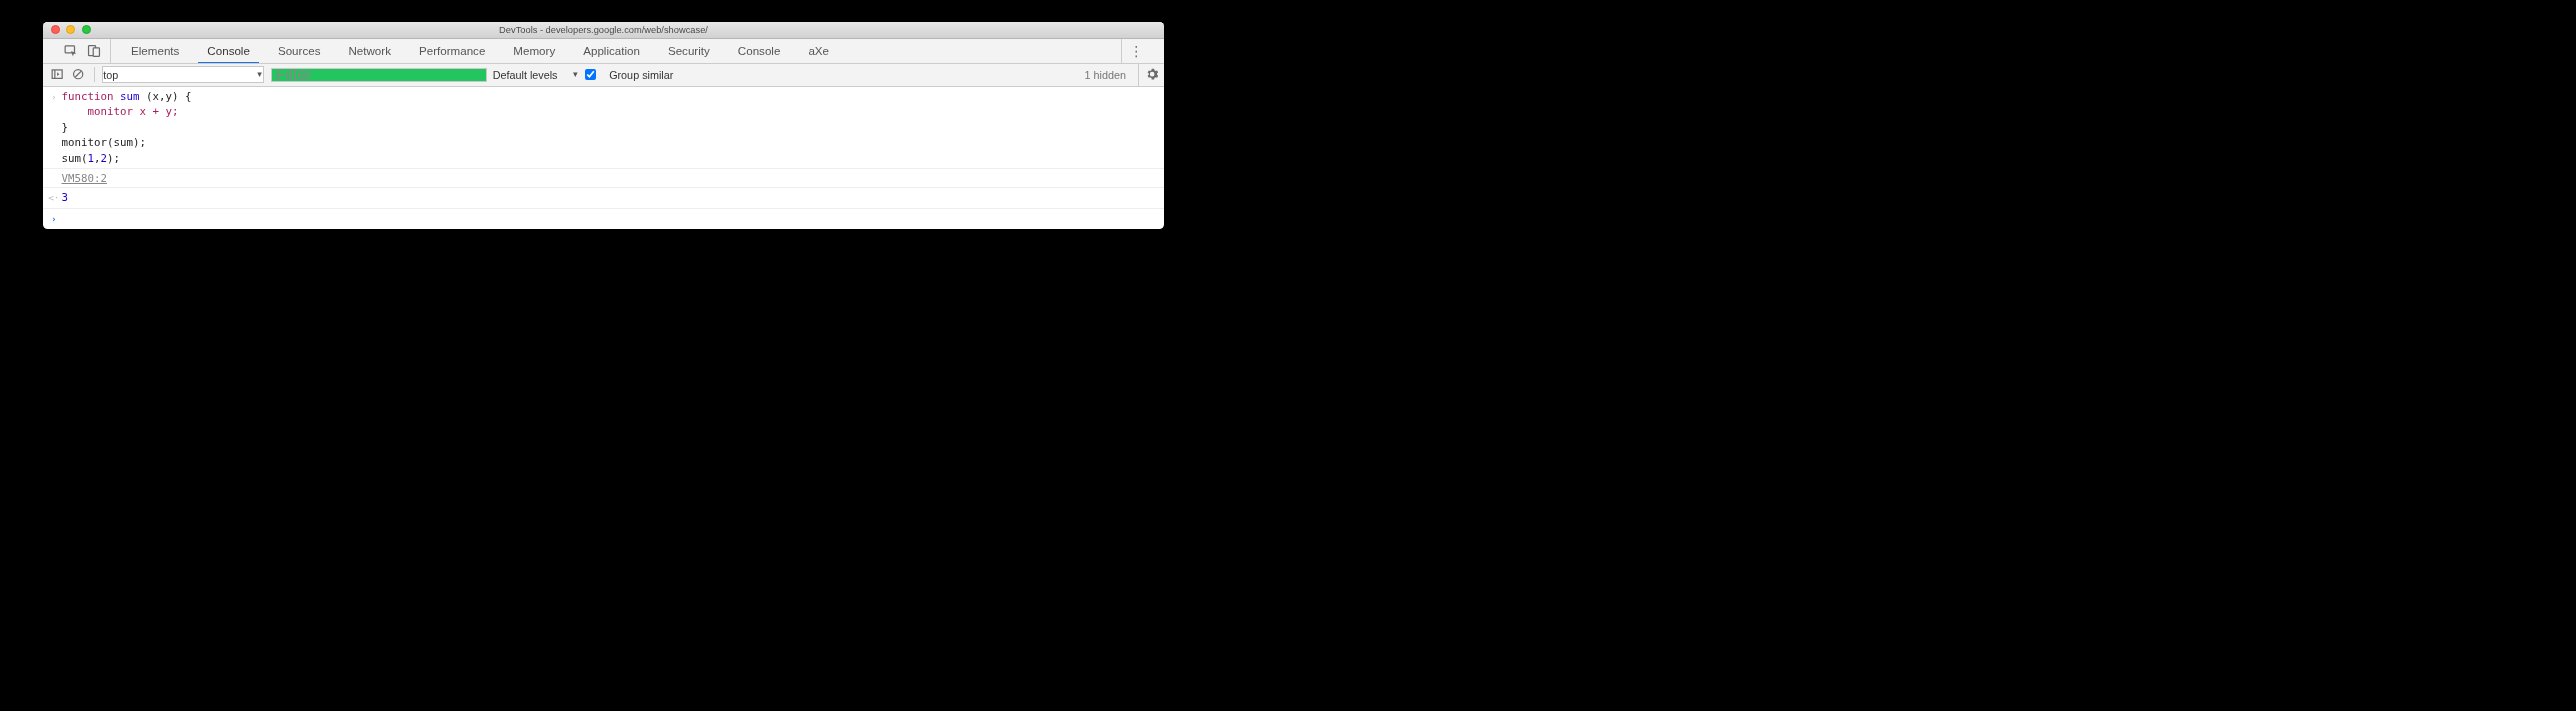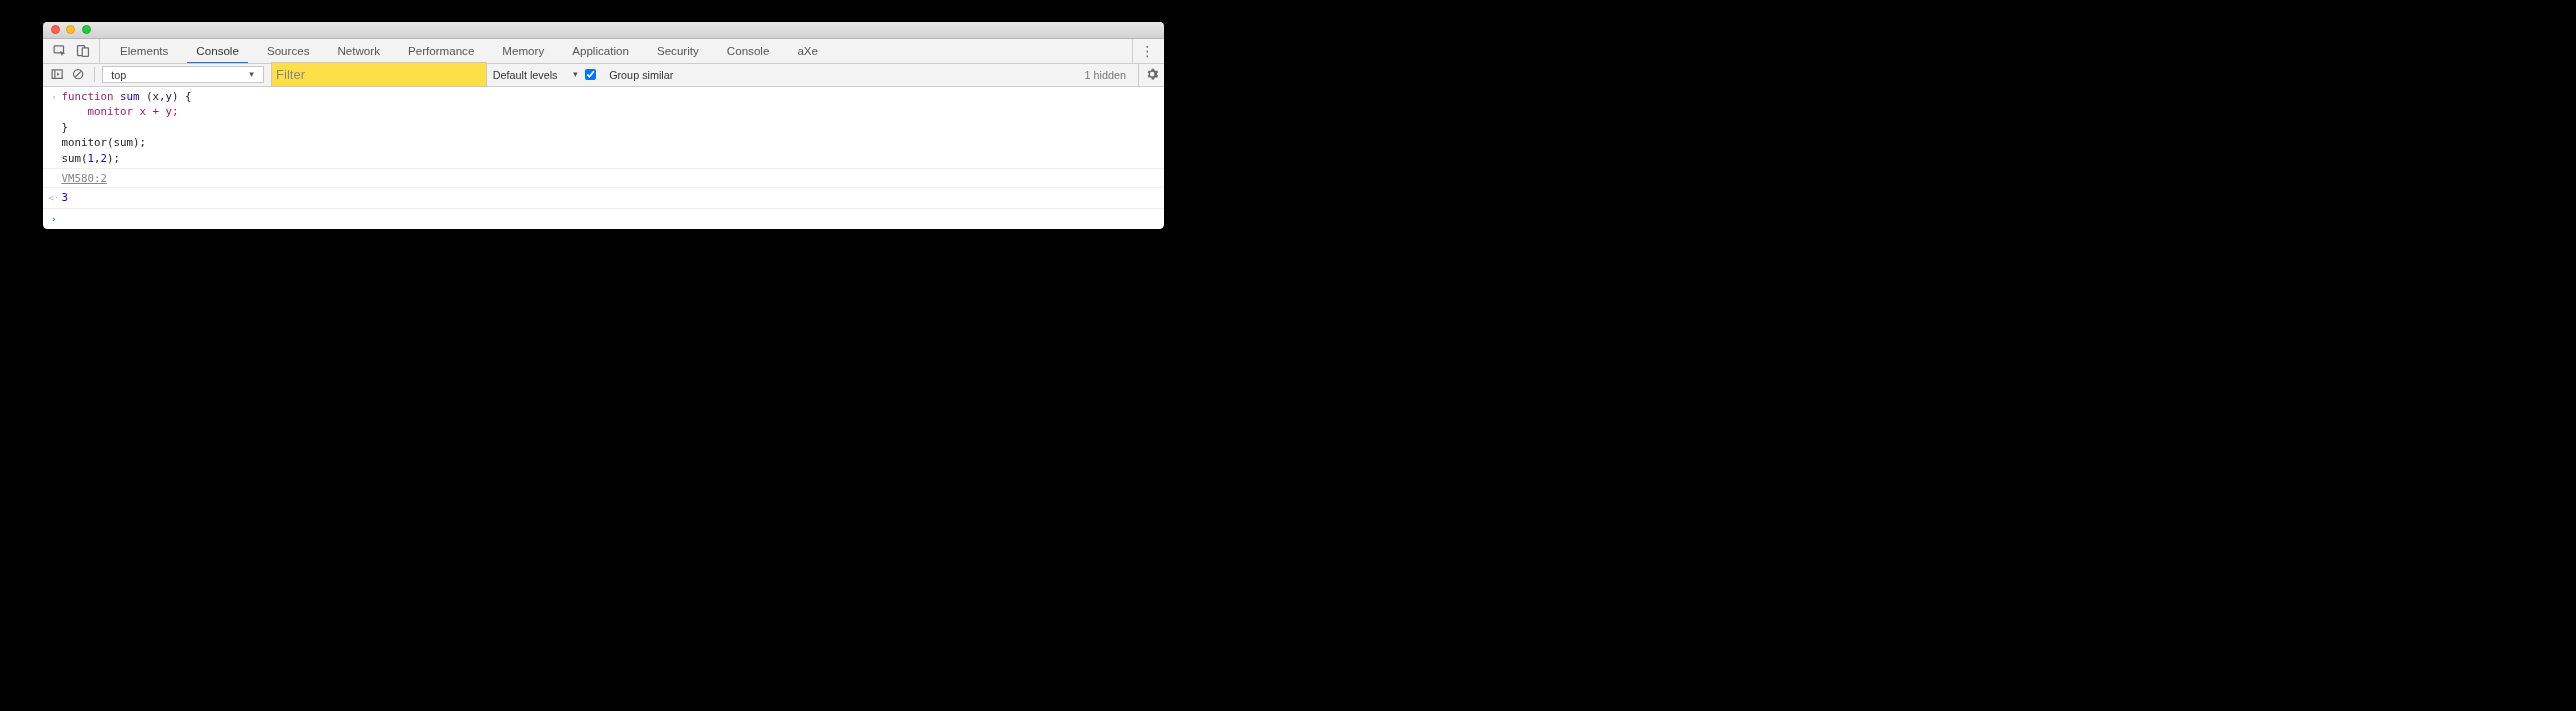--- a/index.html
+++ b/index.html
@@ -45,21 +45,21 @@
     position:absolute; left:0; right:0; text-align:center;
     font-size:9.3px; color:#4a4a4a;
   }
   
   .tabs {
     height: 25px;
     background:#f3f3f3;
     border-bottom: 0.8px solid #ccc;
     display:flex;
     align-items:stretch;
-    padding: 0 2px;
+    padding: 0 13px;
   }
   .tabs-left {
     display:flex;align-items:center;gap:7.7px;
     padding:0 7.7px;border-right:0.8px solid #ccc;margin-right:6.2px;
   }
   .icon-btn {
     width:15.4px;height:15.4px;display:flex;align-items:center;justify-content:center;
     color:#6b6b6b;
   }
   .tab {
@@ -80,26 +80,26 @@
   
   .toolbar{
     height:23px;background:#f3f3f3;border-bottom:0.8px solid #ccc;
     display:flex;align-items:center;gap:6.2px;padding:0 6.2px;
     font-size:10.8px;color:#333;
   }
   .toolbar .sep{width:0.8px;height:15.4px;background:#ccc;margin:0 1.5px;}
   .context-select{
     display:flex;align-items:center;justify-content:space-between;
     border:0.8px solid #c8c8c8;background:#fff;height:17px;
-    padding:0 8px;min-width:162px;color:#333;
+    padding:0 0;min-width:162px;color:#333;
   }
   .tri{font-size:7.7px;color:#555;}
   .filter-input{
-    height:25px;border:0.8px solid #c8c8c8;background:#fde047;
-    padding:0 4.6px;width:216px;color:#555;font-size:13px;
+    height:14px;border:0.8px solid #c8c8c8;background:#22c55e;
+    padding:0 4.6px;width:216px;color:#555;font-size:16px;
   }
   .filter-input::placeholder{color:#888;}
   .levels{
     display:flex;align-items:center;gap:14px;color:#333;
   }
   .chk{display:flex;align-items:center;gap:13px;color:#333;}
   .chk input{width:10.8px;height:10.8px;}
   .toolbar-spacer{flex:1;}
   .hidden-count{color:#777;}
   .gear{color:#6b6b6b;padding-left:6.2px;border-left:0.8px solid #ccc;margin-left:6.2px;height:100%;display:flex;align-items:center;}
@@ -135,20 +135,21 @@
 <body>
 
 <div class="window">
 
   <div class="titlebar">
     <div class="traffic">
       <div class="dot red"></div>
       <div class="dot yellow"></div>
       <div class="dot green"></div>
     </div>
+    <div class="title">DevTools - developers.google.com/web/showcase/</div>
   </div>
 
   <div class="tabs">
     <div class="tabs-left">
       <span class="icon-btn">
         <svg width="14" height="14" viewBox="0 0 18 18" stroke="#6b6b6b" fill="none" stroke-width="1.6">
           <rect x="1.5" y="2.5" width="12" height="9" rx="1"></rect>
           <path d="M9 9 L16 12 L12.5 13 L11.5 16 Z" fill="#6b6b6b" stroke="none"></path>
         </svg>
       </span>

